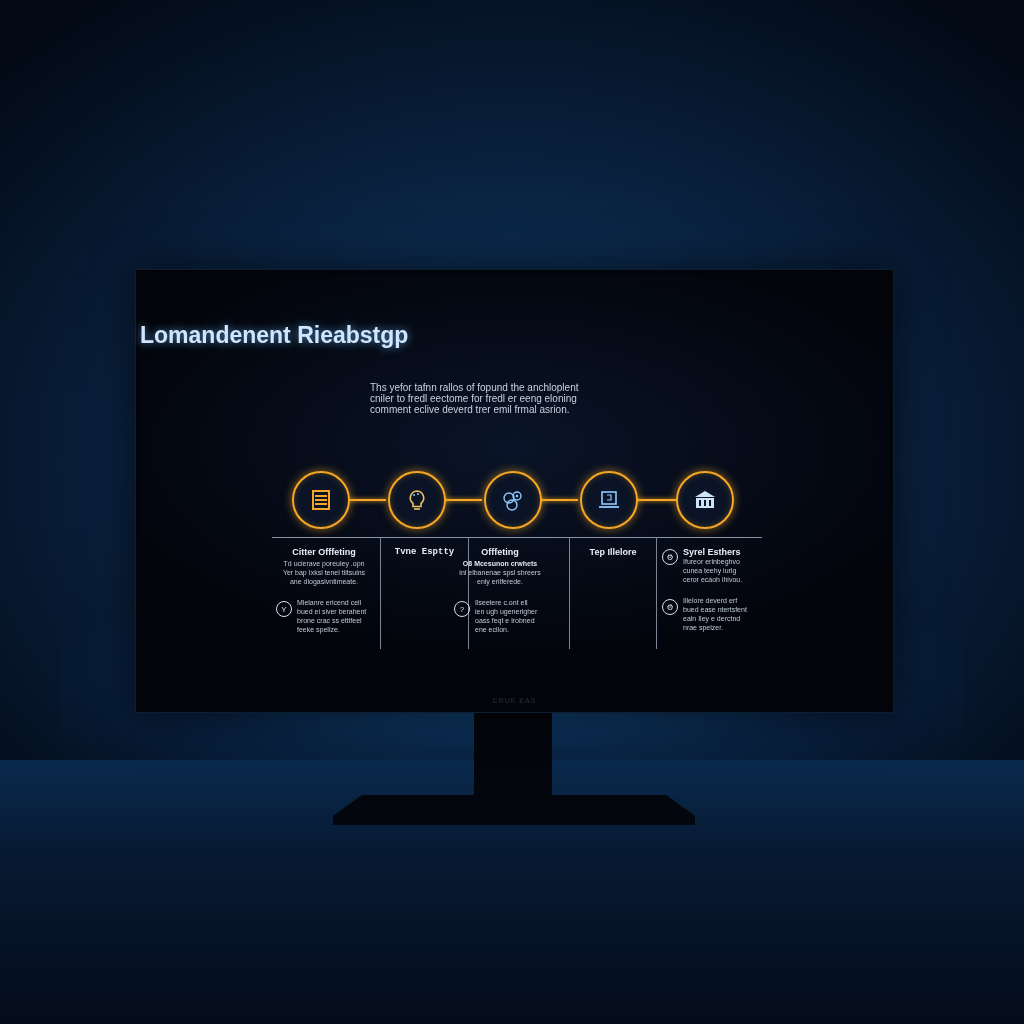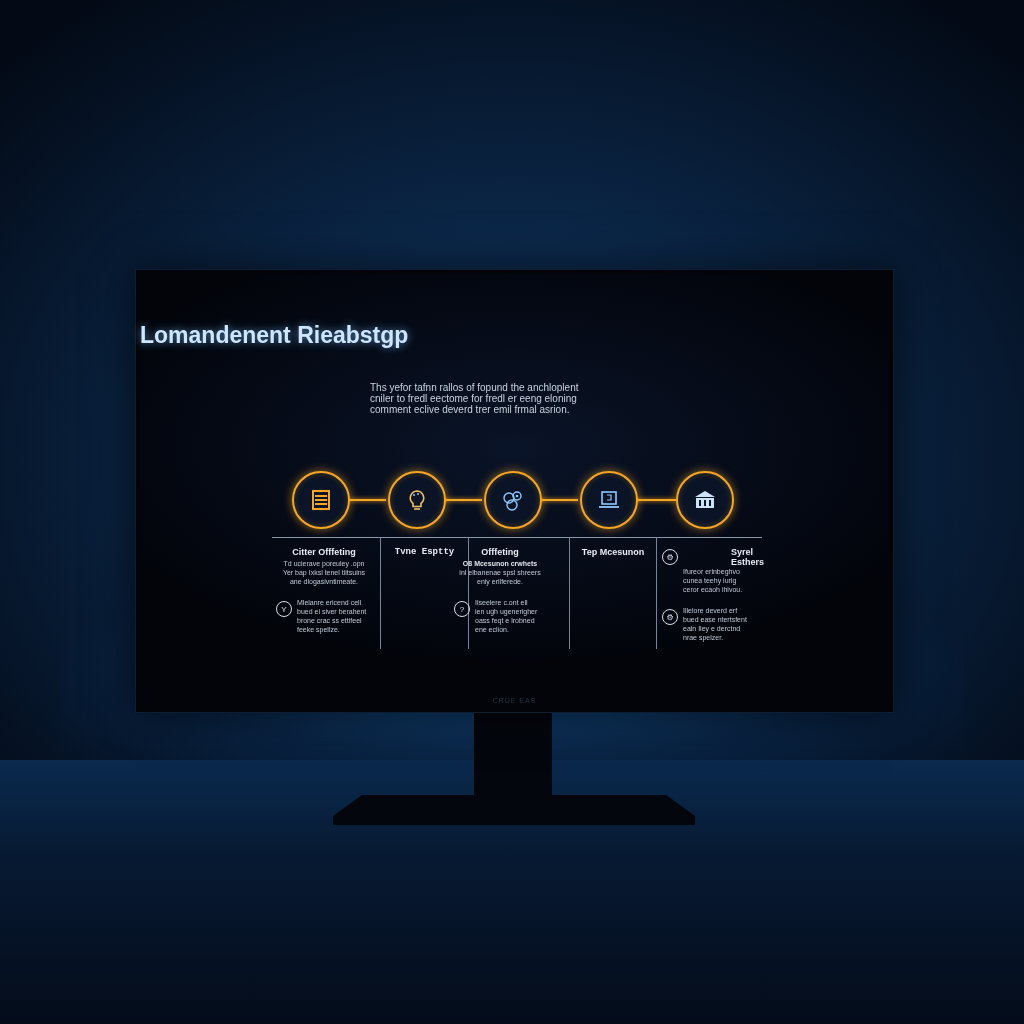--- a/index.html
+++ b/index.html
@@ -202,28 +202,28 @@
         <div class="txt">
           <div>Ilseelere c.ont ell</div>
           <div>ien ugh ugenerigher</div>
           <div>oass feqt e lrobned</div>
           <div>ene eclion.</div>
         </div>
       </div>
     </div>
 
     <div class="col" style="left:430px;width:86px;">
-      <div class="col-head">Tep Mcesunon</div>
+      <div class="col-head">Tep Illelore</div>
     </div>
 
     <div class="col" style="left:518px;width:106px;">
       <div style="display:flex;gap:5px;padding-left:4px;margin-top:5px;">
         <span class="ico" style="flex:0 0 auto;width:14px;height:14px;border-radius:50%;border:1.5px solid #d8e0ea;color:#d8e0ea;font-size:8px;display:flex;align-items:center;justify-content:center;margin-top:2px;">⚙</span>
         <div>
-          <div style="font-size:9px;font-weight:bold;color:#e8eef5;margin-left:48px;">Syrel Esthers</div>
+          <div style="font-size:9px;font-weight:bold;color:#e8eef5;">Syrel Esthers</div>
           <div class="txt" style="font-size:7px;line-height:9px;color:#c0cad6;">
             <div>Ifureor erlnbeghvo</div>
             <div>cunea teehy iurlg</div>
             <div>ceror ecaoh ihivou.</div>
           </div>
         </div>
       </div>
       <div class="col-item" style="padding-left:4px;">
         <span class="ico">⚙</span>
         <div class="txt">

